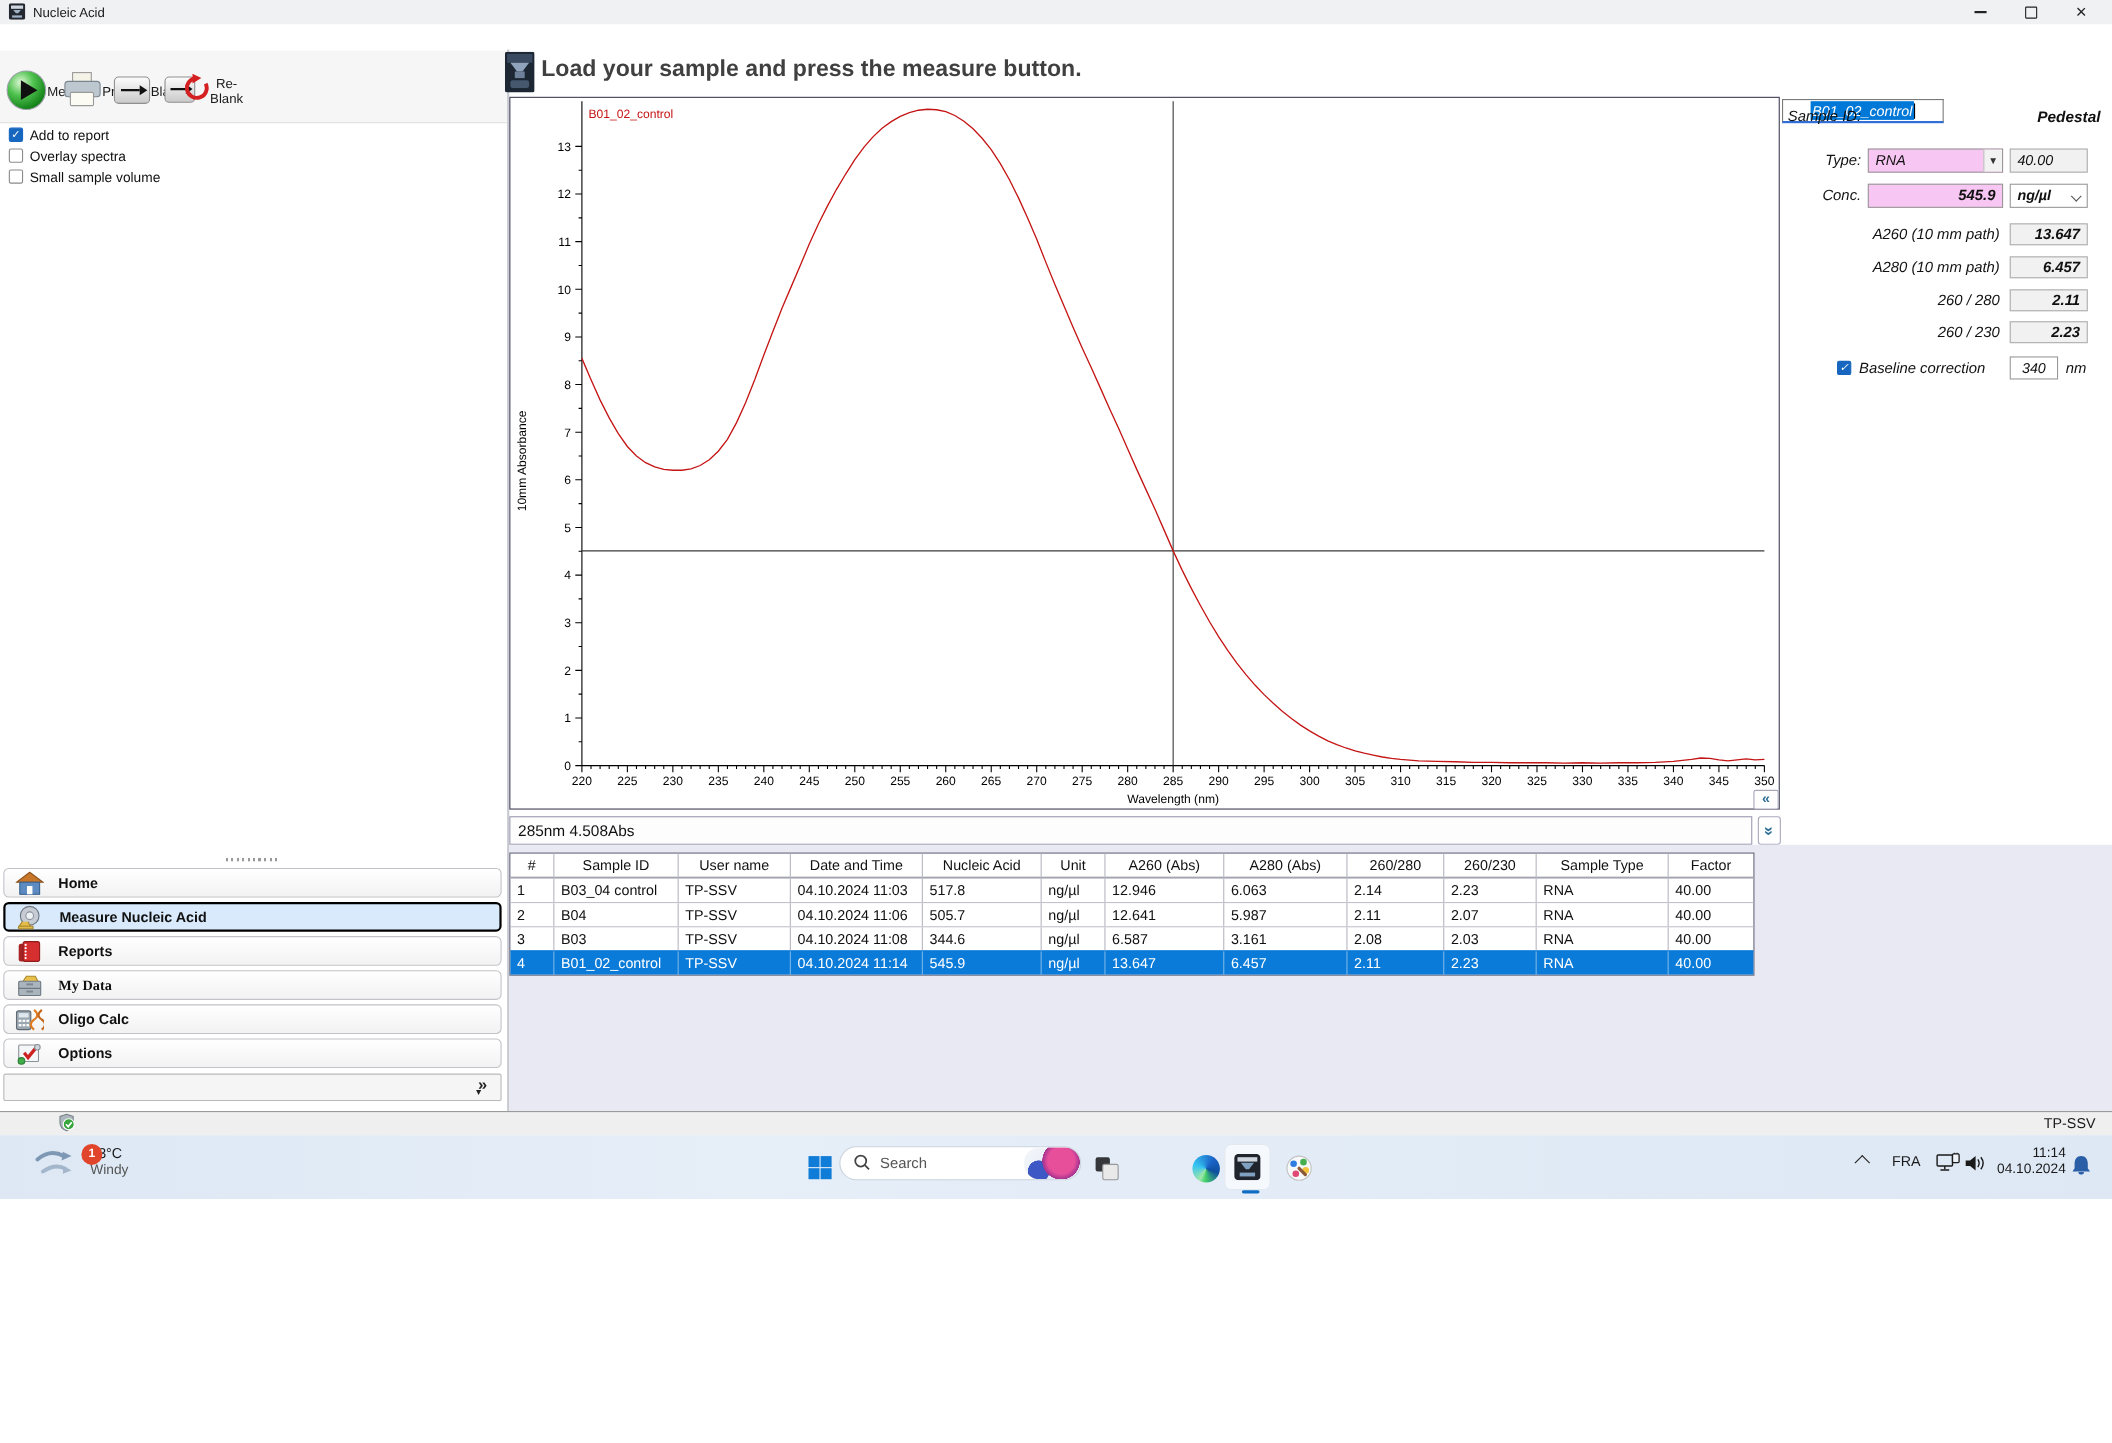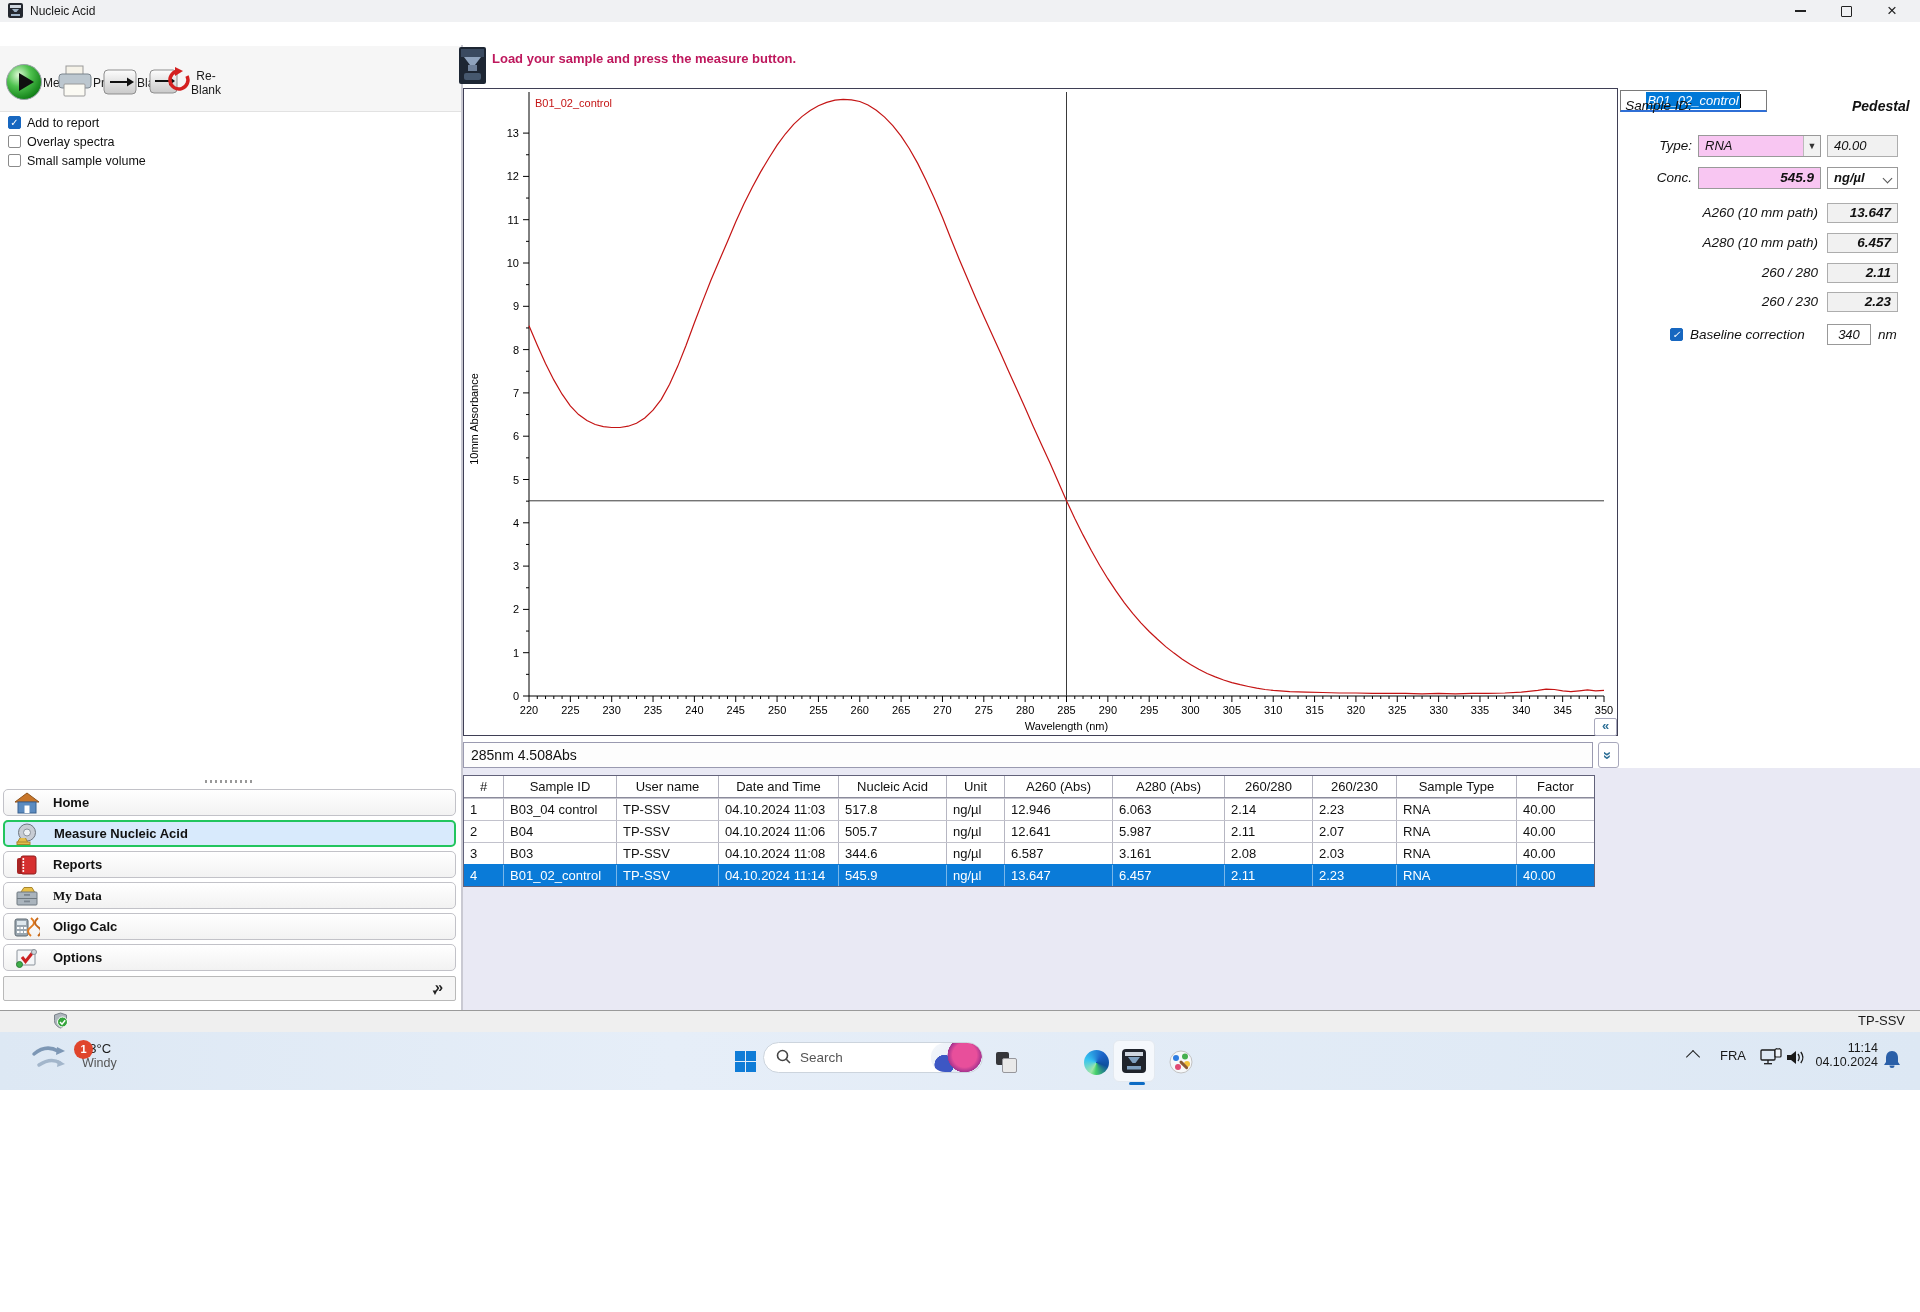--- a/index.html
+++ b/index.html
@@ -26,21 +26,21 @@
   .tool-lbl{font-size:12px;color:#1a1a1a;margin-top:1px;}
   #checkbox-group{left:8px;top:113px;}
   .cb-row{display:flex;align-items:center;height:19px;}
   .cb{width:13px;height:13px;box-sizing:border-box;border:1px solid #8a8a8a;background:#fff;border-radius:2px;
       font-size:10px;line-height:11px;text-align:center;color:#fff;}
   .cb.on{background:#1767c0;border-color:#1767c0;}
   .cb-lbl{margin-left:6px;font-size:12.5px;}
   #vsep{left:461px;top:45px;width:2px;height:965px;background:#c9c9d2;}
   
   #msg-icon{left:459px;top:47px;}
-  #message-text{left:492px;top:51px;font-size:13px;font-weight:bold;color:#be185d;}
+  #message-text{left:492px;top:51px;font-size:21px;font-weight:bold;color:#404040;}
   
   #chart-box{left:463px;top:88px;width:1155px;height:648px;background:#fff;border:1px solid #3f3f55;box-sizing:border-box;}
   svg text{font-family:"Liberation Sans",sans-serif;}
   #chart-collapse{left:1594px;top:718px;width:21px;height:16px;background:#fff;border:1px solid #a8a8bc;border-radius:2px;
       color:#2d6f96;font-weight:bold;font-size:13px;line-height:13px;text-align:center;}
   
   #readout-bar{left:463px;top:742px;width:1130px;height:26px;background:#fdfdfd;border:1px solid #9a9ab0;box-sizing:border-box;
       line-height:24px;padding-left:7px;font-size:14px;}
   #readout-expand{left:1598px;top:742px;width:21px;height:26px;background:#fff;border:1px solid #a8a8bc;border-radius:3px;box-sizing:border-box;
       color:#2d6f96;font-weight:bold;font-size:15px;display:flex;align-items:center;justify-content:center;}
@@ -77,21 +77,21 @@
   #unit-combo{left:207px;top:77px;width:71px;background:#fff;font-weight:bold;padding-left:6px;}
   .chev{position:absolute;right:6px;top:7px;width:6px;height:6px;border-right:1.6px solid #555;border-bottom:1.6px solid #555;transform:rotate(45deg);}
   .vrow-label{position:absolute;right:102px;text-align:right;font-size:13.5px;line-height:20px;white-space:nowrap;}
   #baseline-row{position:absolute;left:0;top:236px;width:300px;height:22px;}
   #baseline-box{position:absolute;left:207px;top:-2px;width:44px;height:21px;background:#fff;border:1px solid #999;box-sizing:border-box;
         text-align:center;line-height:19px;font-size:13px;}
   
   #splitter{left:205px;top:780px;width:48px;height:3px;background:repeating-linear-gradient(90deg,#999 0 2px,transparent 2px 5px);}
   .side-item{position:absolute;left:3px;width:453px;height:27px;border:1px solid #c2c2c8;border-radius:5px;
       background:linear-gradient(#ffffff,#f2f2f2);display:flex;align-items:center;box-sizing:border-box;}
-  .side-item.sel{background:#d8eafc;border:2px solid #22c55e;}
+  .side-item.sel{background:#d8eafc;border:2px solid #000000;}
   .side-item .ic{width:32px;margin-left:7px;display:flex;justify-content:center;align-items:center;}
   .side-item .lbl{font-weight:bold;font-size:13px;margin-left:10px;color:#111;}
   #sidebar-footer{left:3px;top:976px;width:453px;height:25px;background:#f5f5f5;border:1px solid #b9b9b9;border-radius:2px;box-sizing:border-box;}
   #sidebar-footer .dbl{position:absolute;right:12px;top:1px;color:#222;font-weight:bold;font-size:15px;}
   #sidebar-footer .tiny{position:absolute;right:16px;top:11px;font-size:8px;color:#222;}
   
   #app-statusbar{left:0;top:1010px;width:1920px;height:22px;background:#efefef;border-top:1px solid #9a9a9a;box-sizing:border-box;}
   #status-user{right:15px;top:1013px;position:absolute;font-size:13px;color:#1a1a1a;}
   #status-shield{left:53px;top:1012px;}
   

